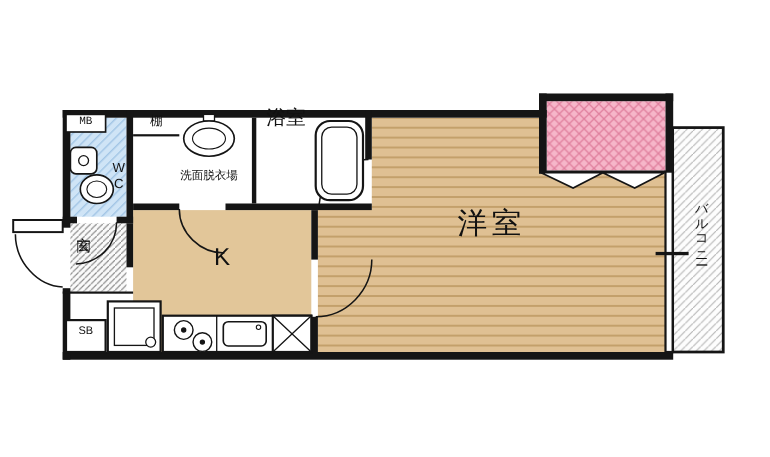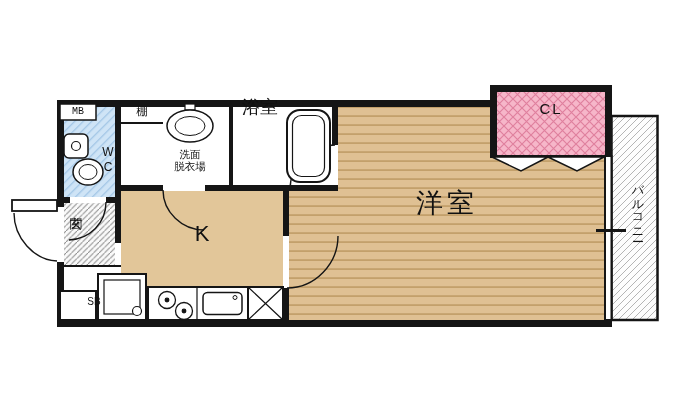--- a/index.html
+++ b/index.html
@@ -6,21 +6,21 @@
   #stage{
     position:relative;width:700px;height:415px;background:#ffffff;
     font-family:"Liberation Sans","DejaVu Sans",sans-serif;color:#111;
     overflow:hidden;
   }
   #plan-svg{position:absolute;left:0;top:0;}
   .lbl{position:absolute;display:flex;align-items:center;justify-content:center;
        text-align:center;color:#111;line-height:1.15;white-space:nowrap;}
   .vlbl{position:absolute;writing-mode:vertical-rl;text-orientation:upright;
         letter-spacing:2px;color:#111;}
-  .two-line{flex-direction:column;white-space:normal;}
+  .two-line{flex-direction:row;white-space:normal;}
 </style>
 </head>
 <body>
 
 <div id="stage">
 
   <svg id="plan-svg" width="700" height="415" viewBox="0 0 700 415">
     <defs>
       <pattern id="patTatami" patternUnits="userSpaceOnUse" width="10" height="9">
         <rect width="10" height="9" fill="#dfc093"></rect>
@@ -144,26 +144,25 @@
 
   <div class="vlbl" style="left:97px;top:145px;width:18px;height:46px;font-size:12px;letter-spacing:1px;">WC</div>
 
   <div class="lbl two-line" style="left:148px;top:146px;width:84px;height:28px;font-size:10.5px;">
     <span>洗面</span>
     <span>脱衣場</span>
   </div>
 
   <div class="lbl" style="left:233px;top:98px;width:54px;height:18px;font-size:18px;">浴室</div>
 
-  <div class="lbl" style="left:497px;top:99px;width:108px;height:20px;font-size:15px;letter-spacing:2px;">CL</div>
 
   <div class="vlbl" style="left:622px;top:176px;width:24px;height:100px;font-size:12px;letter-spacing:1px;">バルコニー</div>
 
   <div class="vlbl" style="left:66px;top:206px;width:18px;height:50px;font-size:12.5px;">玄関</div>
 
   <div class="lbl" style="left:172px;top:220px;width:60px;height:28px;font-size:22px;">K</div>
 
   <div class="lbl" style="left:372px;top:188px;width:150px;height:32px;font-size:27px;letter-spacing:4px;text-align:right;">洋室</div>
 
 
-  <div class="lbl" style="left:76px;top:295px;width:36px;height:14px;font-size:10px;">SB</div>
+  <div class="lbl" style="left:60px;top:295px;width:36px;height:14px;font-size:10px;">SB</div>
 
 </div>
 
 </body></html>

